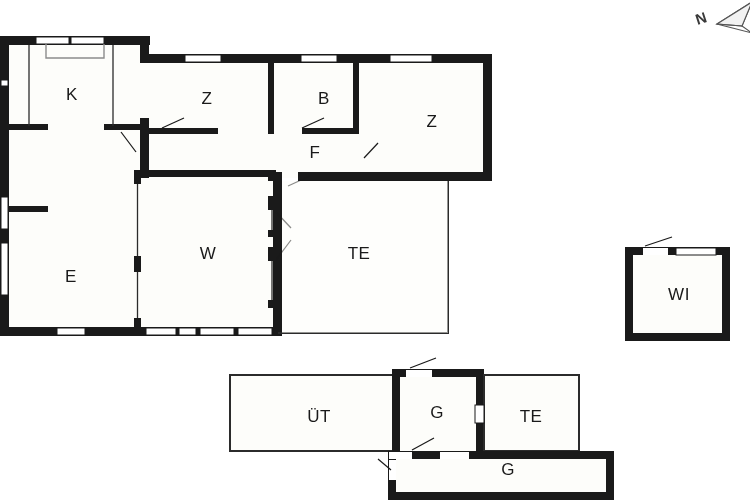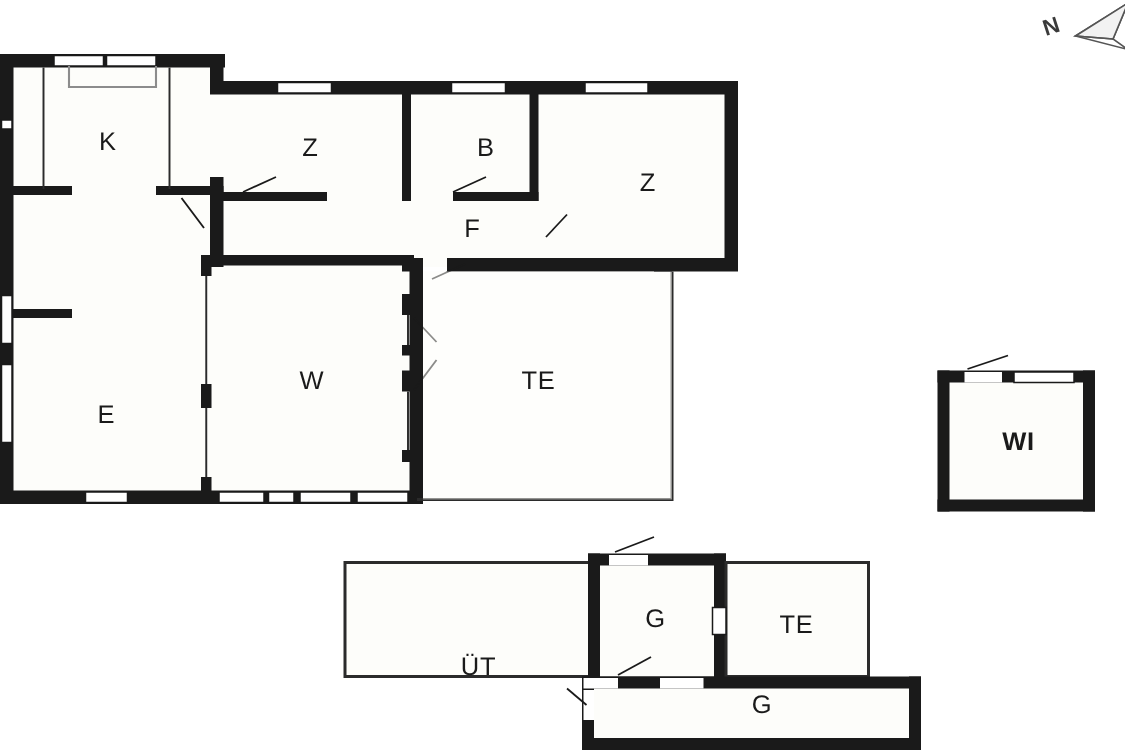--- a/index.html
+++ b/index.html
@@ -223,20 +223,20 @@
 
 <div id="labels">
     <div class="room-label" style="left: 72px; top: 95px;">K</div>
     <div class="room-label" style="left: 207px; top: 99px;">Z</div>
     <div class="room-label" style="left: 324px; top: 99px;">B</div>
     <div class="room-label" style="left: 432px; top: 122px;">Z</div>
     <div class="room-label" style="left: 315px; top: 153px;">F</div>
     <div class="room-label" style="left: 71px; top: 277px;">E</div>
     <div class="room-label" style="left: 208px; top: 254px;">W</div>
     <div class="room-label" style="left: 359px; top: 254px;">TE</div>
-    <div class="room-label" style="left: 679px; top: 295px; font-weight: bold;">WI</div>
-    <div class="room-label" style="left: 319px; top: 417px; margin-top: 28px;">ÜT</div>
+    <div class="room-label" style="left: 679px; top: 295px;">WI</div>
+    <div class="room-label" style="left: 319px; top: 417px;">ÜT</div>
     <div class="room-label" style="left: 437px; top: 413px;">G</div>
     <div class="room-label" style="left: 531px; top: 417px;">TE</div>
     <div class="room-label" style="left: 508px; top: 470px;">G</div>
   </div>
 
 <div class="compass-label" style="left:701px; top:18px;">N</div>
 
 </body></html>

